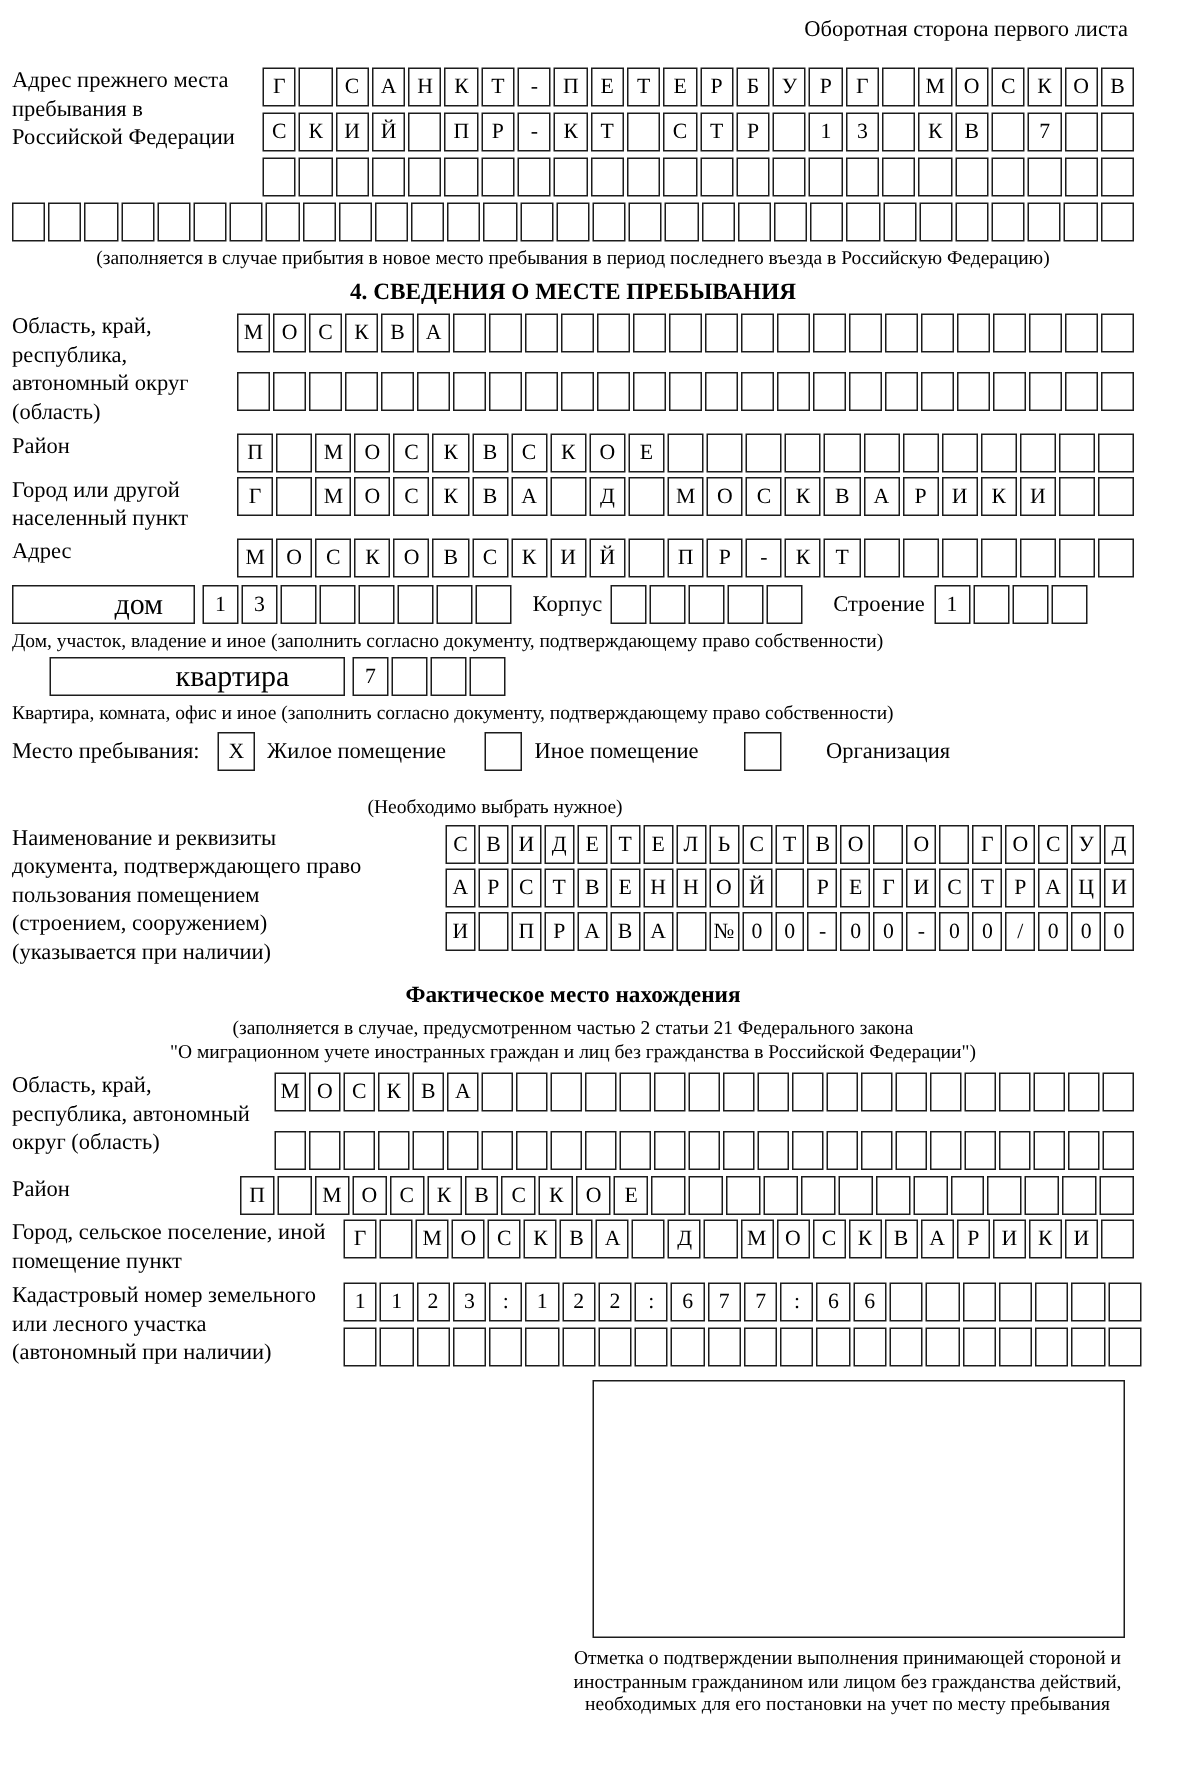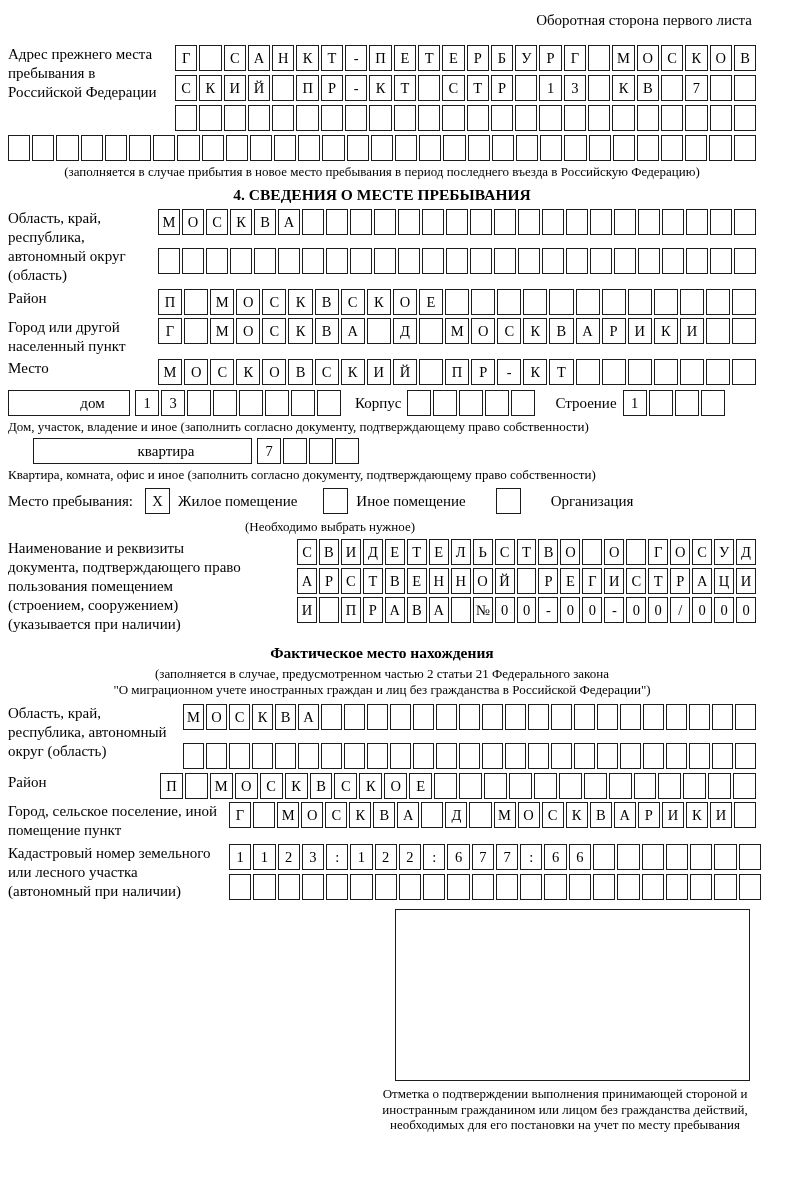--- a/index.html
+++ b/index.html
@@ -23,21 +23,21 @@
     display:flex; align-items:center; justify-content:center;
     font-size:14.5px; font-family:"Liberation Serif","DejaVu Serif",serif;
   }
   .fx .cell { flex:0 0 24px; }
 
   .note { font-size:13px; text-align:center; }
   .section-title { font-size:15.5px; font-weight:bold; text-align:center; }
 
   .named-box {
     border:1.5px solid #1c1c1c; height:26px; display:flex;
-    align-items:center; justify-content:center; font-size:15px;padding-left:47px;
+    align-items:center; justify-content:center; font-size:20px;padding-left:47px;
   }
   .inline-row { display:flex; align-items:center; }
   .inline-label { font-size:15px; }
   .checkbox {
     width:25px; height:26px; border:1.5px solid #1c1c1c;
     display:flex; align-items:center; justify-content:center; font-size:14.5px;
   }
   .stamp-box { width:355px; height:172px; border:1.6px solid #1c1c1c; background:#fff; }
   .stamp-note { width:392px; font-size:13px; line-height:15.5px; text-align:center; }
 </style>
@@ -284,21 +284,21 @@
           <div class="cell">И</div>
           <div class="cell">К</div>
           <div class="cell">И</div>
           <div class="cell"></div>
           <div class="cell"></div>
         </div>
     </div>
   </div>
 
   <div class="field" style="margin-top:3px;">
-    <div class="field-label" style="flex-basis:150px;">Место</div>
+    <div class="field-label" style="flex-basis:150px;">Адрес</div>
     <div class="rows">
       <div class="cells-row">
           <div class="cell">М</div>
           <div class="cell">О</div>
           <div class="cell">С</div>
           <div class="cell">К</div>
           <div class="cell">О</div>
           <div class="cell">В</div>
           <div class="cell">С</div>
           <div class="cell">К</div>
@@ -345,40 +345,40 @@
     <div class="cells-row fx" style="width:auto; margin-left:6px;">
         <div class="cell">1</div>
         <div class="cell"></div>
         <div class="cell"></div>
         <div class="cell"></div>
       </div>
   </div>
   <div class="note" style="margin-top:3px; text-align:left;">Дом, участок, владение и иное (заполнить согласно документу, подтверждающему право собственности)</div>
 
   <div class="inline-row" style="margin-top:3px;">
-    <div class="named-box" style="width:219px; margin-left:25px;">квартира</div>
+    <div class="named-box" style="width:197px; margin-left:25px;">квартира</div>
     <div class="cells-row fx" style="width:auto; margin-left:5px;">
         <div class="cell">7</div>
         <div class="cell"></div>
         <div class="cell"></div>
         <div class="cell"></div>
       </div>
   </div>
   <div class="note" style="margin-top:3px; text-align:left;">Квартира, комната, офис и иное (заполнить согласно документу, подтверждающему право собственности)</div>
 
   <div class="inline-row" style="margin-top:5px;">
     <div class="inline-label">Место пребывания:</div>
     <div class="checkbox" style="margin-left:12px;">X</div>
     <div class="inline-label" style="margin-left:8px;">Жилое помещение</div>
     <div class="checkbox" style="margin-left:26px;"></div>
     <div class="inline-label" style="margin-left:8px;">Иное помещение</div>
     <div class="checkbox" style="margin-left:30px;"></div>
     <div class="inline-label" style="margin-left:30px;">Организация</div>
   </div>
-  <div class="note" style="margin-top:5px; text-align:left; margin-left:237px;">(Необходимо выбрать нужное)</div>
+  <div class="note" style="margin-top:16px; text-align:left; margin-left:237px;">(Необходимо выбрать нужное)</div>
 
   <div class="field" style="margin-top:4px;gap:44px;">
     <div class="field-label" style="flex-basis:245px;">Наименование и реквизиты документа, подтверждающего право пользования помещением (строением, сооружением) (указывается при наличии)</div>
     <div class="rows" style="gap:3px;">
       <div class="cells-row">
           <div class="cell">С</div>
           <div class="cell">В</div>
           <div class="cell">И</div>
           <div class="cell">Д</div>
           <div class="cell">Е</div>

